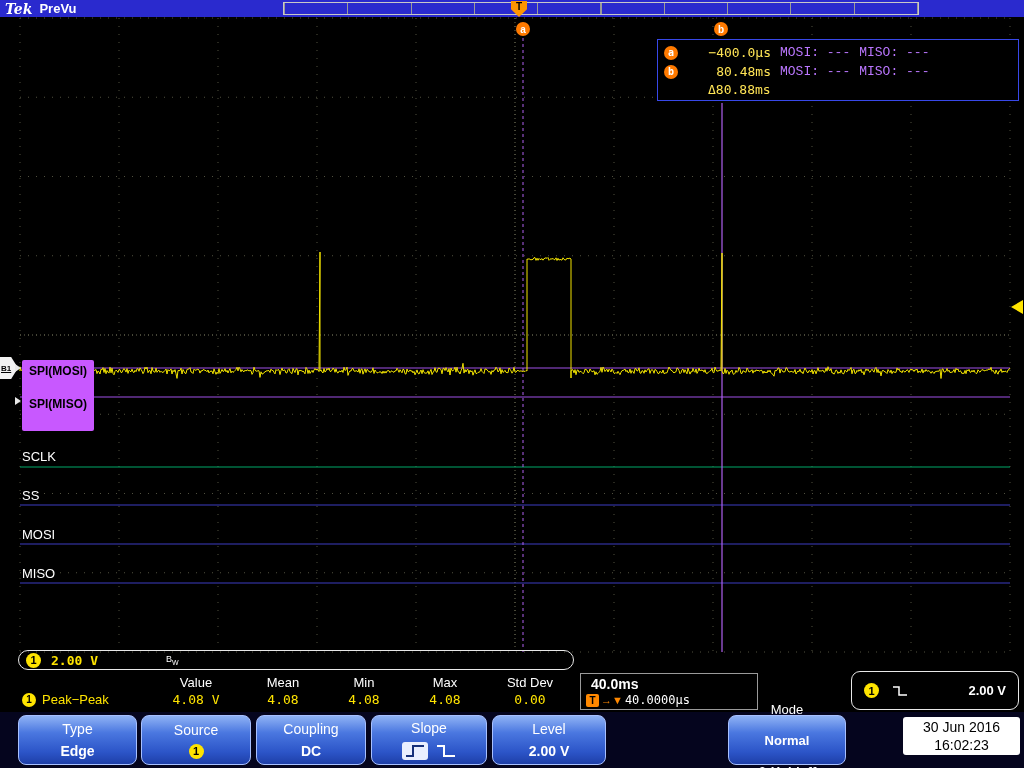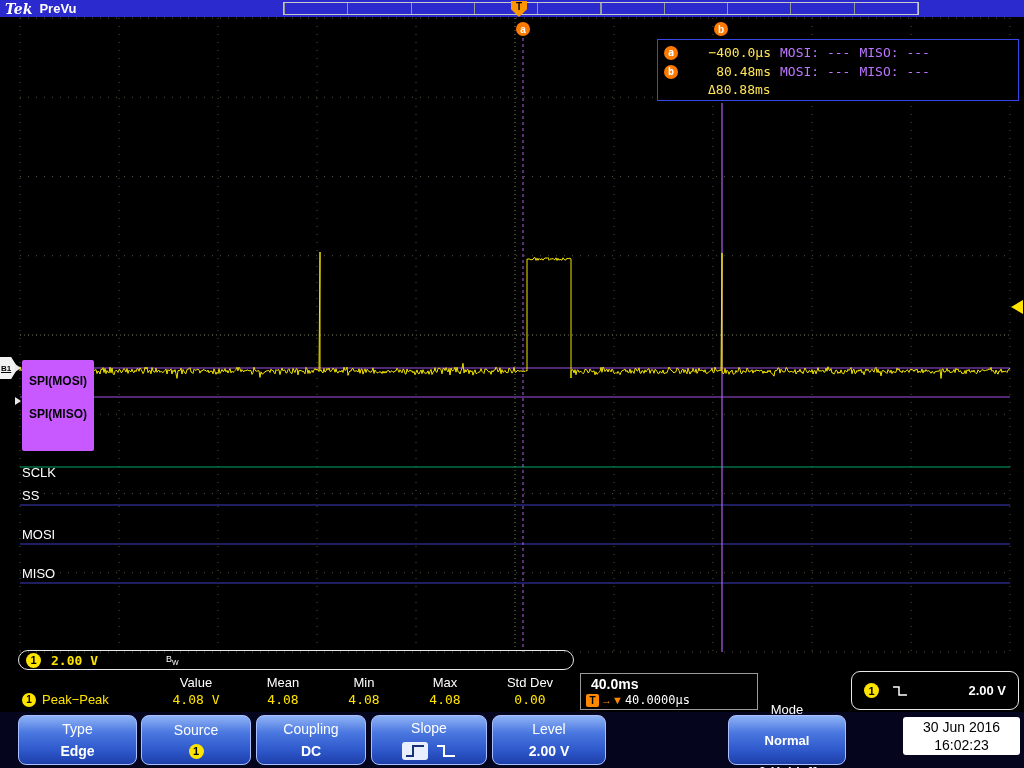--- a/index.html
+++ b/index.html
@@ -24,35 +24,35 @@
   .c15{width:15px;height:15px;font-size:11px;}
   .cursor-chip{position:absolute;z-index:5;}
   .cursor-a{left:516px;top:22px;}
   .cursor-b{left:714px;top:22px;}
 
   
   .readout{position:absolute;left:657px;top:39px;width:362px;height:62px;background:#000;border:1px solid #3848e8;
            padding:3px 6px;box-sizing:border-box;font-family:"DejaVu Sans Mono",monospace;font-size:13px;z-index:4;}
   .r-row{display:flex;align-items:center;gap:9px;height:19px;}
   .r-val{color:#ffe455;width:84px;text-align:right;white-space:pre;}
-  .r-bus{color:#bb77ff;}
+  .r-bus{color:#bb77ff;font-family:Liberation Mono, monospace;}
   .r-delta{color:#ffe455;padding-left:44px;height:17px;line-height:17px;}
 
   
   .b1-badge{position:absolute;left:0;top:357px;width:18px;height:22px;background:#f2f2f2;color:#000;
             clip-path:polygon(0 0,62% 0,100% 50%,62% 100%,0 100%);
             font-size:8px;font-weight:bold;display:flex;align-items:center;padding-left:1px;box-sizing:border-box;z-index:4;text-decoration:underline;}
   .bus-label{position:absolute;left:22px;background:#c858ff;color:#000;font-weight:bold;font-size:12px;
-             height:30px;line-height:15px;padding:14px 7px;border-radius:2px;z-index:4;}
+             height:30px;line-height:15px;padding:4px 7px;border-radius:2px;z-index:4;}
   .bus-label::before{content:"";position:absolute;left:-7px;top:3.5px;width:0;height:0;
              border-left:6px solid #e8e8e8;border-top:4px solid transparent;border-bottom:4px solid transparent;}
   .bl-mosi{top:360px;}
   .bl-miso{top:393px;}
   .dig-label{position:absolute;left:22px;color:#fff;font-size:13px;z-index:4;}
-  .dl-sclk{top:449px;margin-top:16px;}.dl-ss{top:488px;}.dl-mosi{top:527px;}.dl-miso{top:566px;}
+  .dl-sclk{top:449px;}.dl-ss{top:488px;}.dl-mosi{top:527px;}.dl-miso{top:566px;}
   .edge-arrow{position:absolute;left:1011px;top:300px;width:0;height:0;
               border-top:7px solid transparent;border-bottom:7px solid transparent;border-right:12px solid #ffe400;z-index:4;}
 
   
   .ch-strip{position:absolute;left:18px;top:650px;width:556px;height:20px;border:1px solid #e8e8e8;border-radius:10px;
             display:flex;align-items:center;gap:10px;padding:0 7px;box-sizing:border-box;z-index:4;}
   .ch-scale{color:#ffe400;font-weight:bold;font-size:13px;font-family:"DejaVu Sans Mono",monospace;}
   .bw{color:#fff;font-size:9px;margin-left:58px;}
   .bw sub{font-size:7px;}
 

